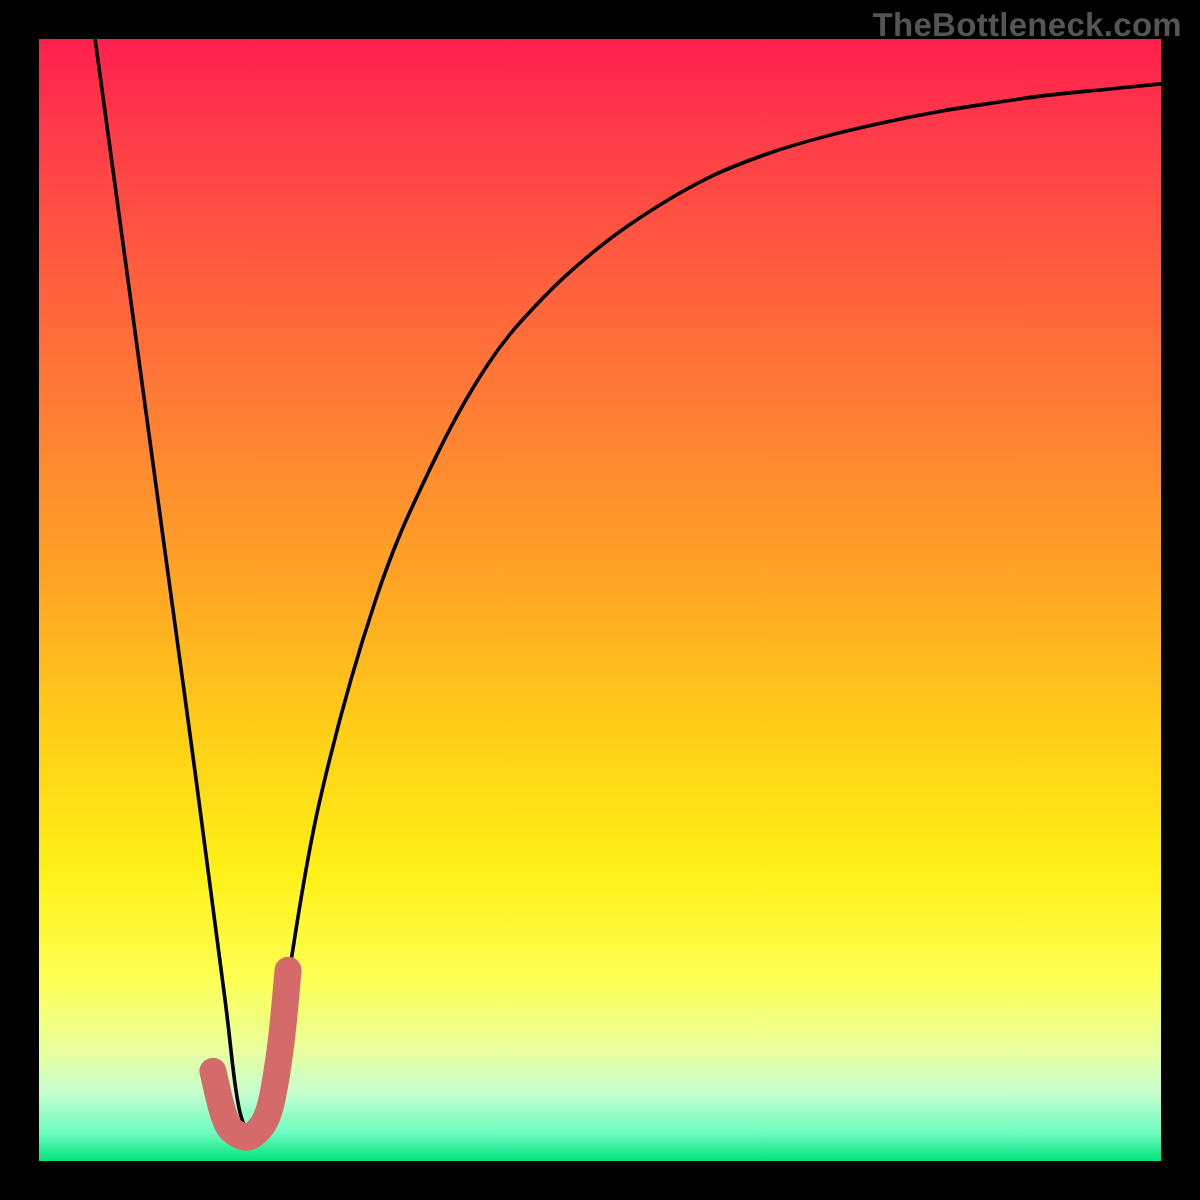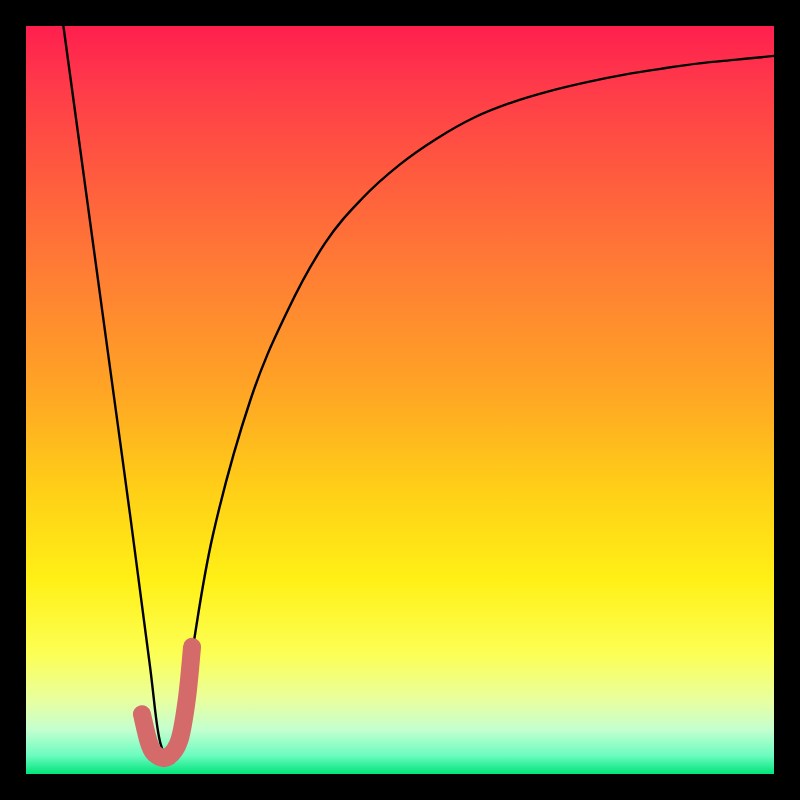--- a/index.html
+++ b/index.html
@@ -46,20 +46,21 @@
     position: absolute;
     left: 0; top: 0;
     width: 748px; height: 748px;
     overflow: visible;
   }
 </style>
 </head>
 <body>
 
 <div class="frame">
+  <div class="watermark">TheBottleneck.com</div>
 
   <div class="plot">
     <svg class="curves" viewBox="0 0 748 748" preserveAspectRatio="none">
       <path id="thinPath" fill="none" stroke="#000000" stroke-width="2.4" stroke-linecap="round" stroke-linejoin="round" d="M 37.40 0.00 C 41.44 29.62, 51.76 105.32, 59.84 164.56 C 67.92 223.80, 74.20 269.88, 82.28 329.12 C 90.36 388.36, 97.31 438.48, 104.72 493.68 C 112.13 548.88, 118.03 595.41, 123.42 635.80 C 128.81 676.19, 129.93 701.92, 134.64 718.08 C 139.35 734.24, 144.21 740.37, 149.60 725.56 C 154.99 710.75, 157.83 674.85, 164.56 635.80 C 171.29 596.75, 176.23 555.76, 187.00 508.64 C 197.77 461.52, 210.94 414.39, 224.40 374.00 C 237.86 333.61, 248.34 312.51, 261.80 284.24 C 275.26 255.97, 285.74 237.12, 299.20 216.92 C 312.66 196.72, 323.14 186.18, 336.60 172.04 C 350.06 157.90, 360.54 149.15, 374.00 138.38 C 387.46 127.61, 397.94 120.68, 411.40 112.20 C 424.86 103.72, 435.34 97.72, 448.80 91.26 C 462.26 84.79, 472.74 81.01, 486.20 76.30 C 499.66 71.58, 510.14 68.71, 523.60 65.08 C 537.06 61.44, 547.54 59.06, 561.00 56.10 C 574.46 53.14, 584.94 51.04, 598.40 48.62 C 611.86 46.20, 622.34 44.66, 635.80 42.64 C 649.26 40.62, 659.74 39.02, 673.20 37.40 C 686.66 35.78, 697.14 35.01, 710.60 33.66 C 724.06 32.31, 741.27 30.59, 748.00 29.92"></path>
       <path id="thickPath" fill="none" stroke="#d46a6a" stroke-width="18" stroke-linecap="round" stroke-linejoin="round" d="M 115.94 688.16 C 117.29 693.55, 120.73 710.67, 123.42 718.08 C 126.11 725.49, 127.53 727.01, 130.90 729.30 C 134.27 731.59, 138.08 733.49, 142.12 730.80 C 146.16 728.10, 149.97 724.71, 153.34 714.34 C 156.71 703.97, 158.53 690.03, 160.82 673.20 C 163.11 656.37, 165.11 630.26, 166.06 620.84"></path>
     </svg>
   </div>
 </div>
 
 </body></html>

